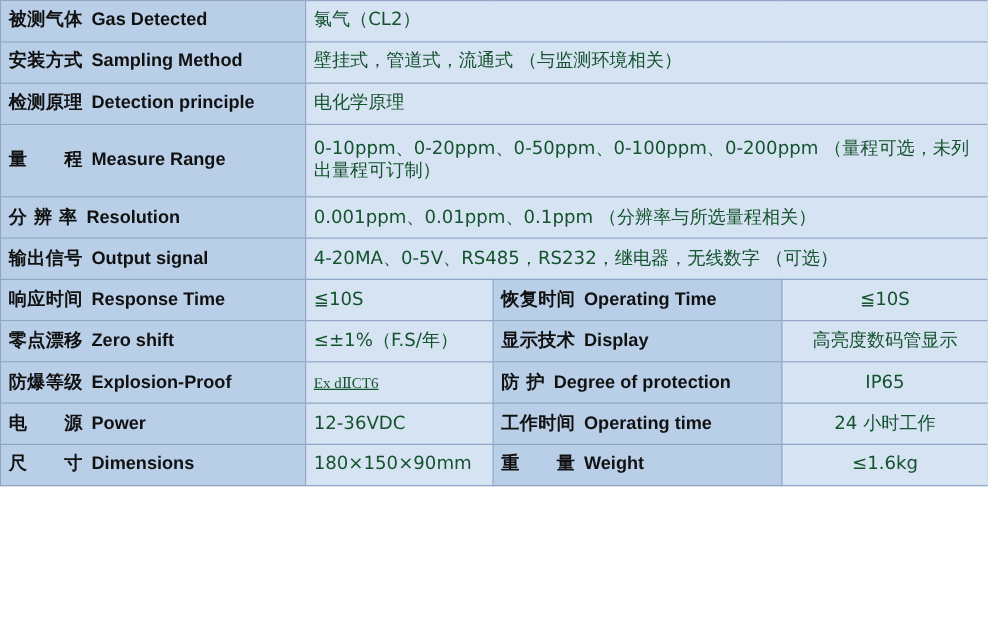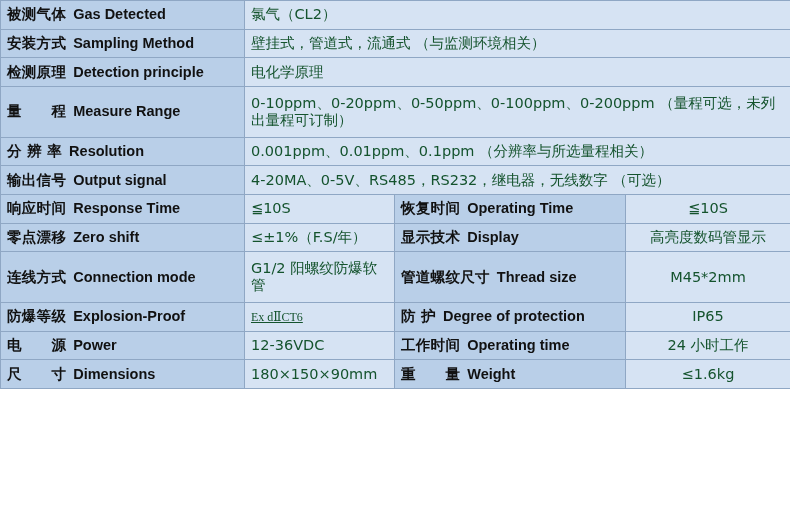--- a/index.html
+++ b/index.html
@@ -131,30 +131,20 @@
       <td class="label">
         <span class="cjk lbl-zh">零点漂移</span><span class="lbl-en">Zero shift</span>
       </td>
       <td class="value cjk">≤±1%（F.S/年）</td>
       <td class="label">
         <span class="cjk lbl-zh">显示技术</span><span class="lbl-en">Display</span>
       </td>
       <td class="value cjk center">高亮度数码管显示</td>
     </tr>
 
-    <tr>
-      <td class="label">
-        <span class="cjk lbl-zh">连线方式</span><span class="lbl-en">Connection mode</span>
-      </td>
-      <td class="value cjk">G1/2 阳螺纹防爆软管</td>
-      <td class="label">
-        <span class="cjk lbl-zh">管道螺纹尺寸</span><span class="lbl-en">Thread size</span>
-      </td>
-      <td class="value cjk center">M45*2mm</td>
-    </tr>
 
 
     <tr>
       <td class="label">
         <span class="cjk lbl-zh">防爆等级</span><span class="lbl-en">Explosion-Proof</span>
       </td>
       <td class="value serif">Ex dⅡCT6</td>
       <td class="label">
         <span class="cjk lbl-zh">防 护</span><span class="lbl-en">Degree of protection</span>
       </td>

